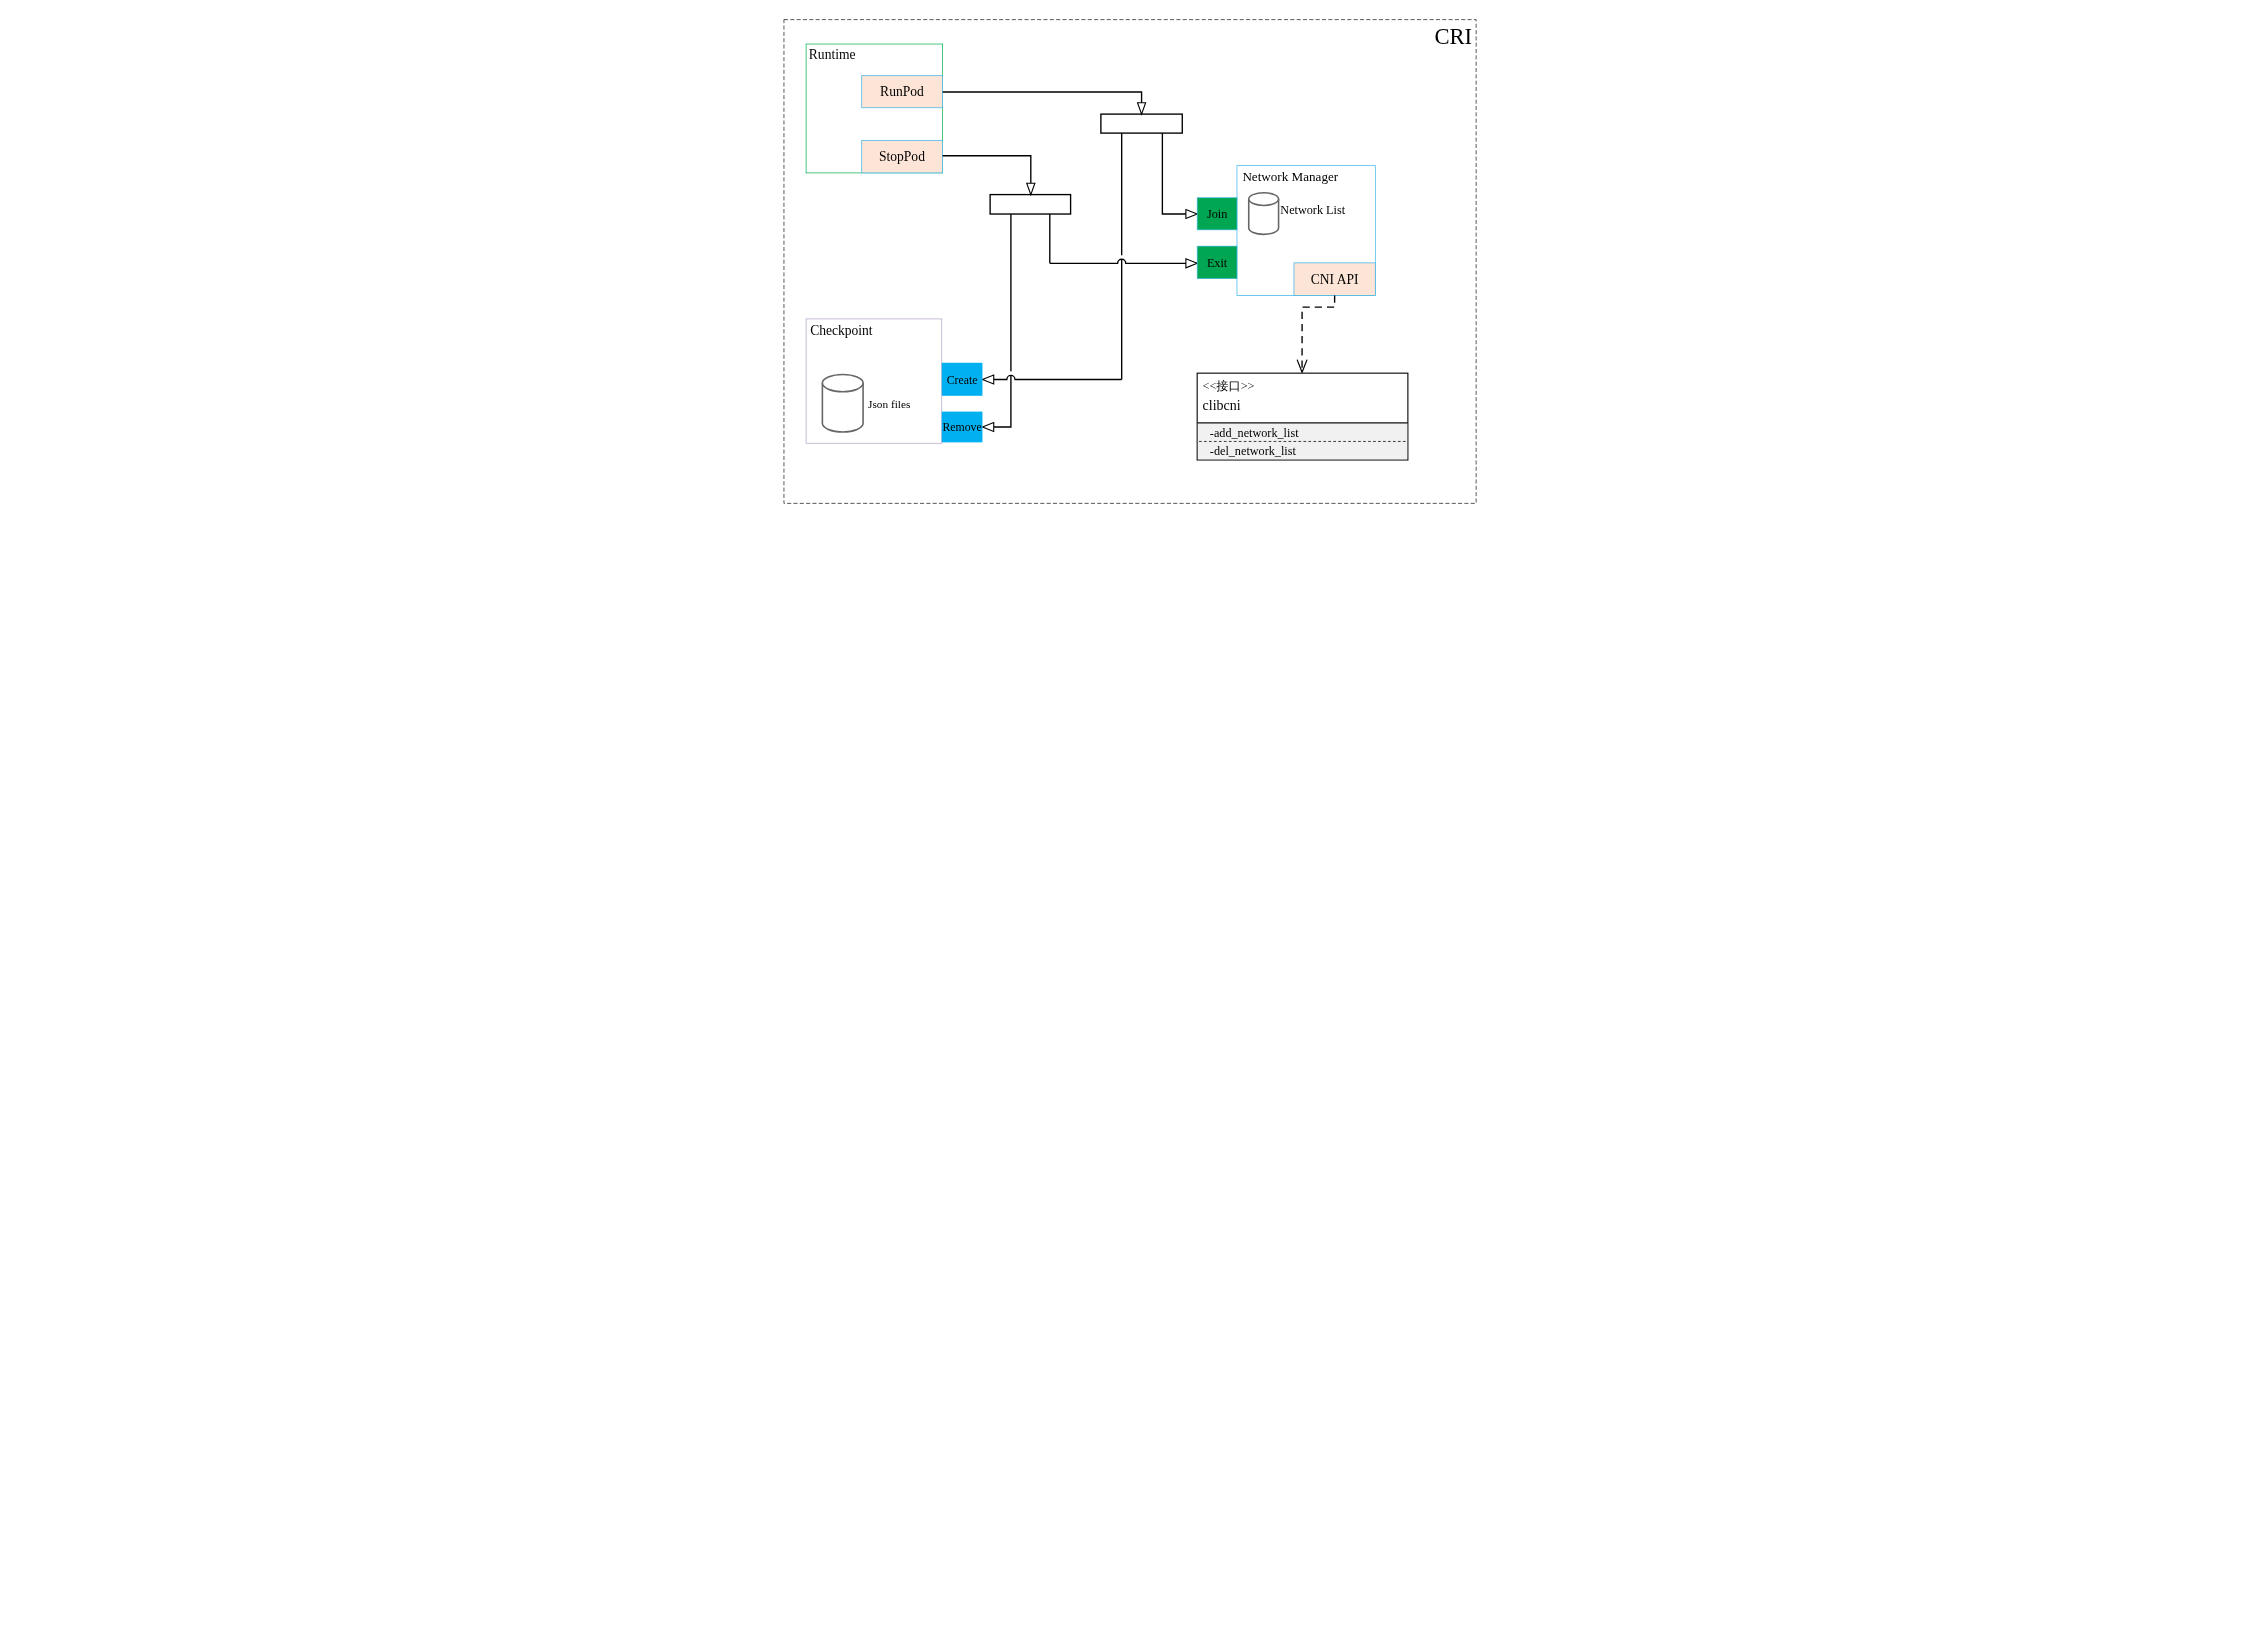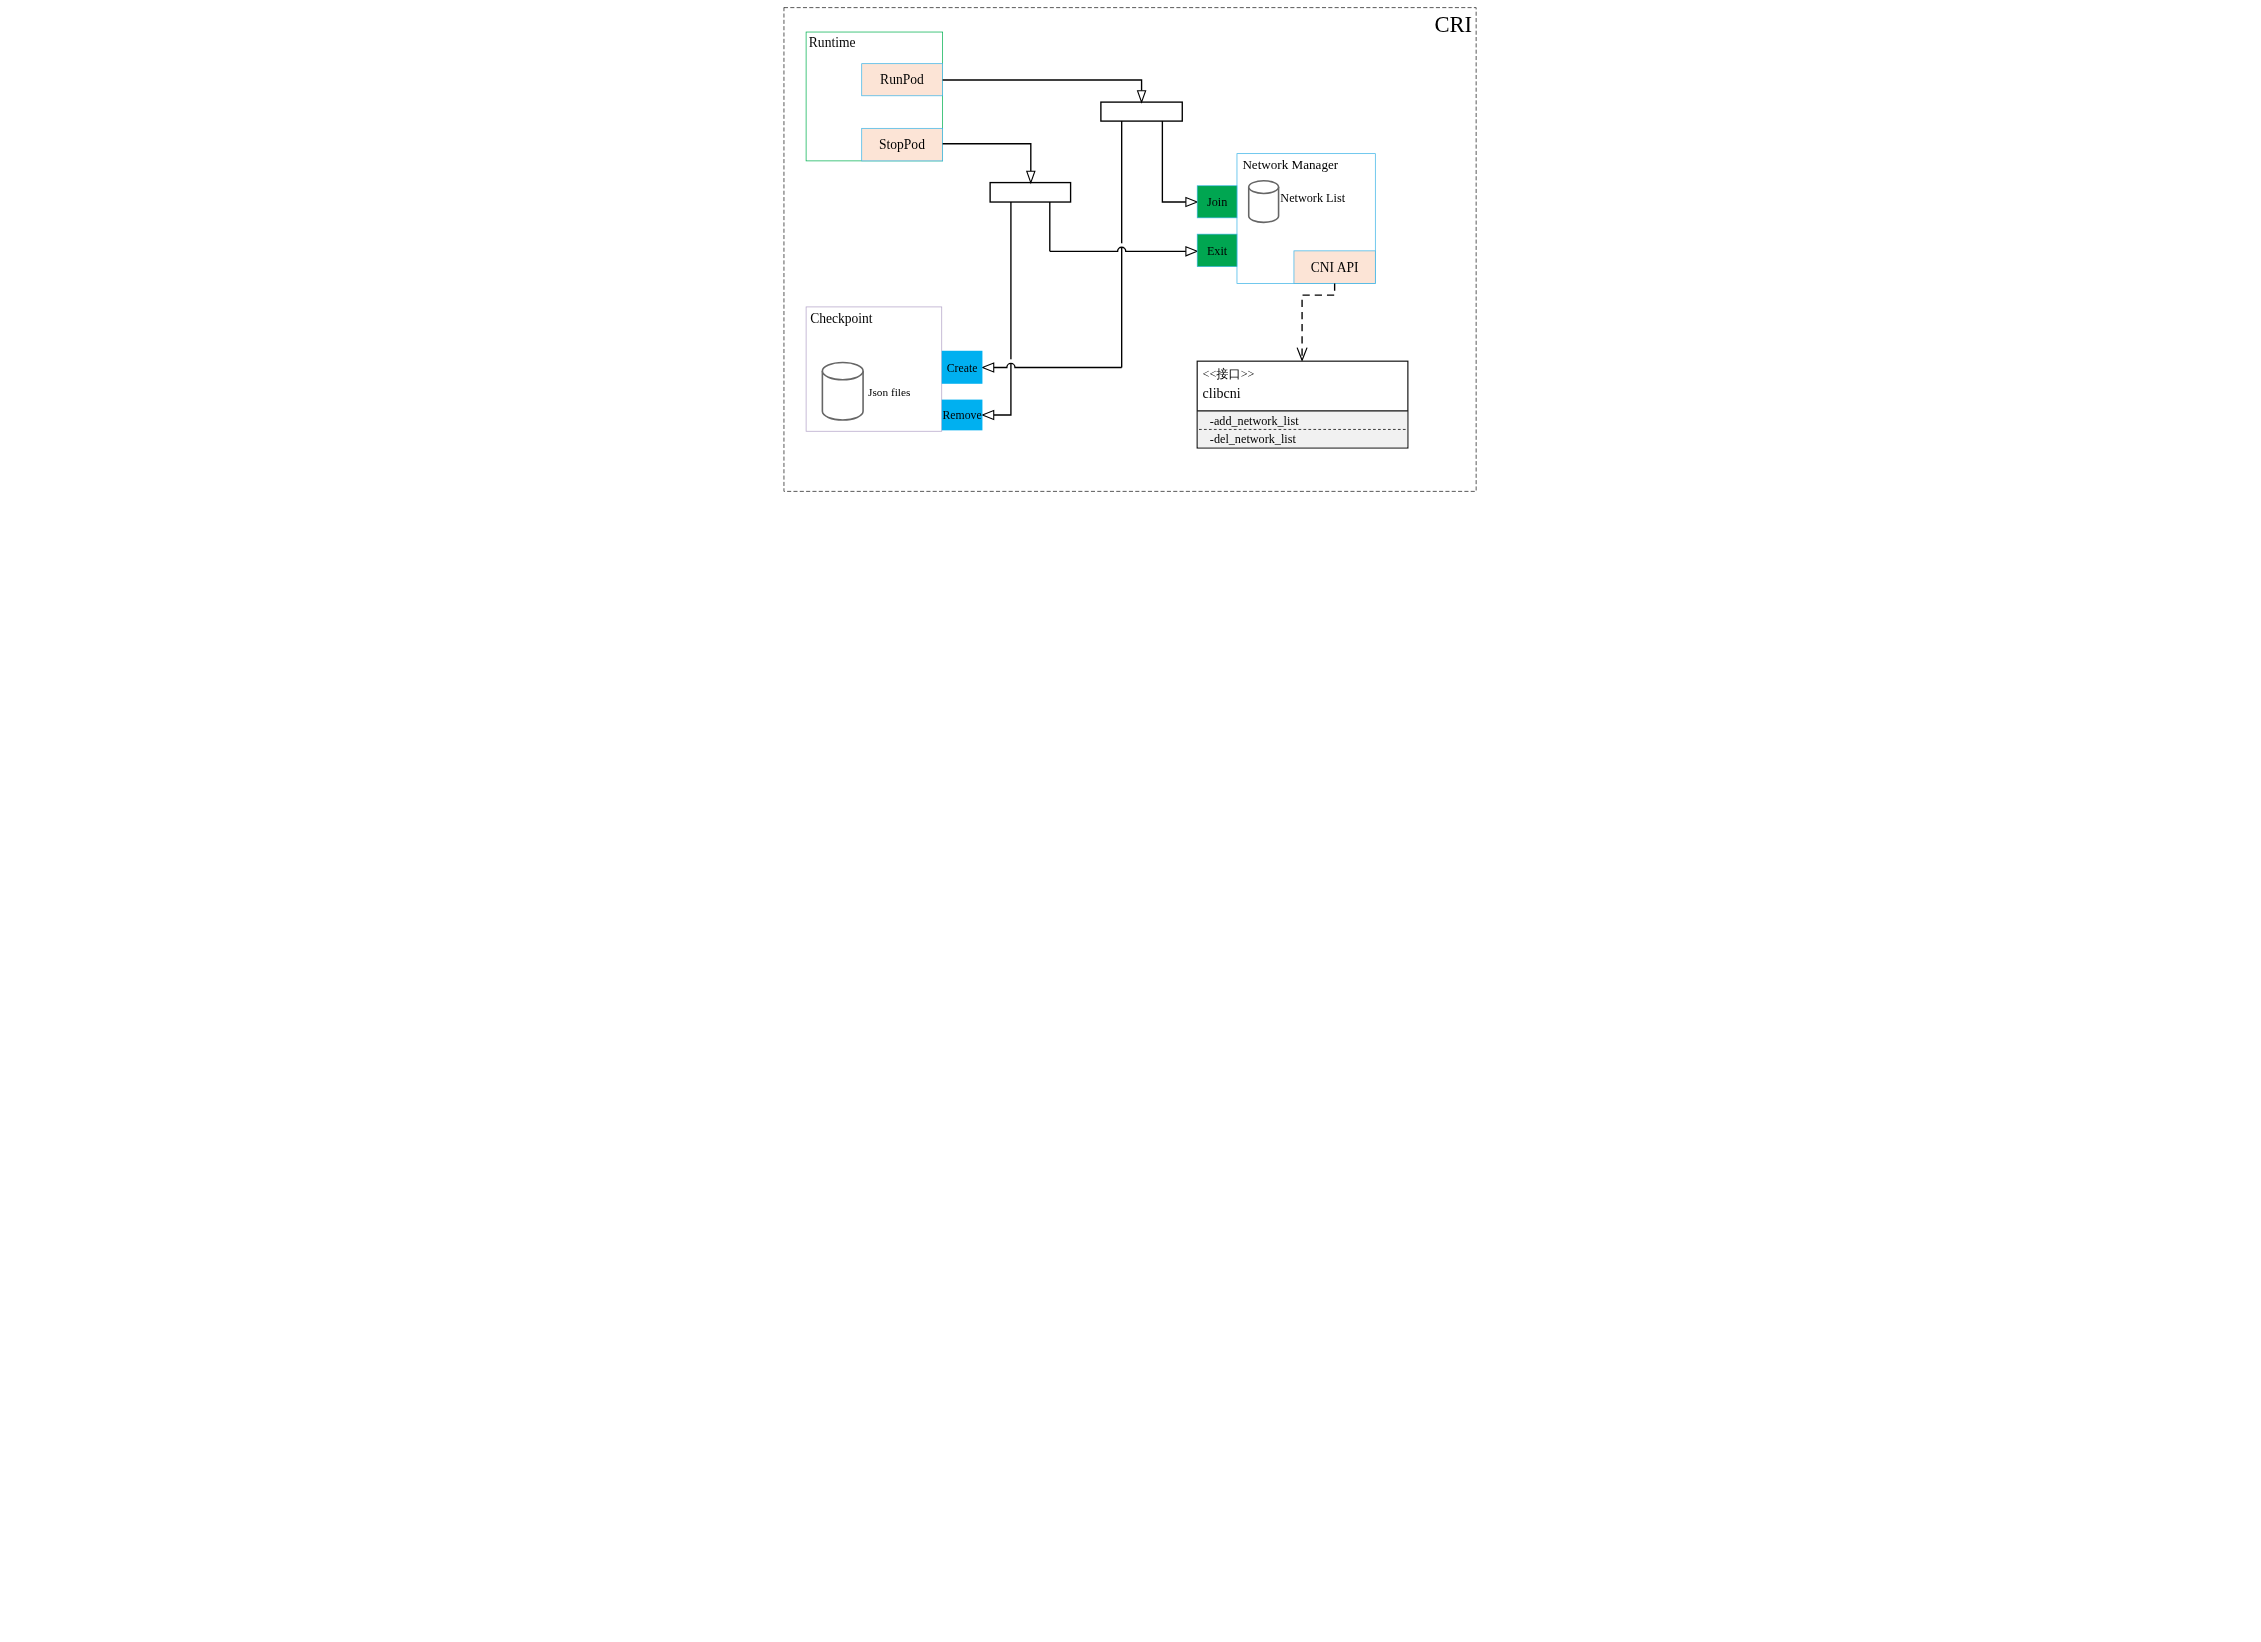--- a/index.html
+++ b/index.html
@@ -1,17 +1,17 @@
 <!DOCTYPE html>
 <html style="font-size:7.2px"><head>
 <meta charset="utf-8">
 <style>
   html,body{margin:0;padding:0;background:#fff;}
   body{font-family:"Liberation Serif","DejaVu Serif",serif;}
-  .stage{width:699px;height:491px;position:relative;margin:4px auto;}
+  .stage{width:699px;height:491px;position:relative;margin:16px auto;}
   svg{display:block;width:699px;height:491px;}
   text{fill:#000;}
   .lbl{font-family:"Liberation Serif","DejaVu Serif",serif;}
 </style>
 </head>
 <body>
 
 <div class="stage">
 <svg viewBox="0 0 1545 1086" xmlns="http://www.w3.org/2000/svg">
 

